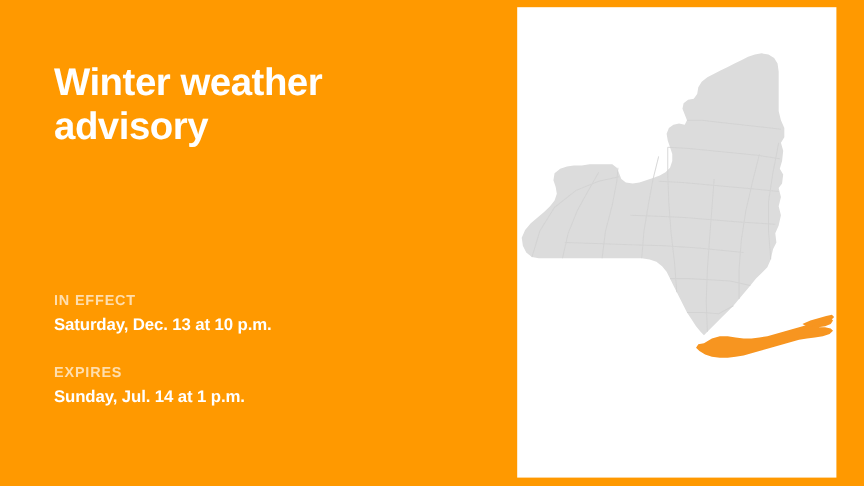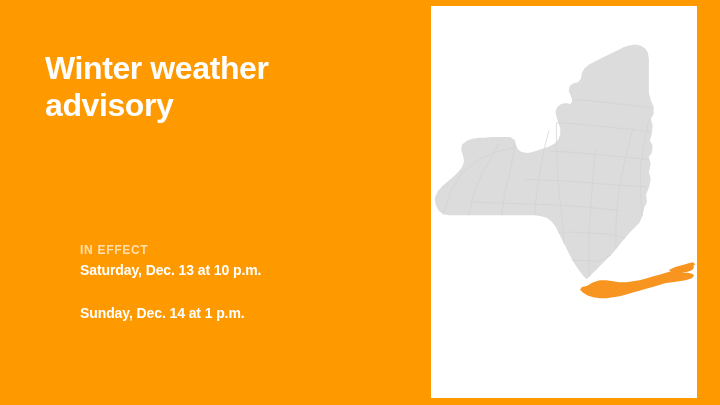--- a/index.html
+++ b/index.html
@@ -44,21 +44,20 @@
     line-height: 37px;
     font-weight: bold;
     letter-spacing: -0.4px;
   }
 
   .time-blocks {
     position: absolute;
     left: 45px;
     top: 243px;
     width: 360px;
-    margin-left: 35px;
   }
 
   .time-block {
     margin: 0 0 22px 0;
   }
   .time-block:last-child {
     margin-bottom: 0;
   }
 
   .time-label {
@@ -117,21 +116,22 @@
     <h1 class="alert-title">Winter weather advisory</h1>
 
     <div class="time-blocks">
 
       <div class="time-block">
         <span class="time-label">IN EFFECT</span>
         <span class="time-value">Saturday, Dec. 13 at 10 p.m.</span>
       </div>
 
       <div class="time-block">
-        <span class="time-value">Sunday, Dec. 14 at 1 p.m.</span>
+        <span class="time-label">EXPIRES</span>
+        <span class="time-value">Sunday, Jul. 14 at 1 p.m.</span>
       </div>
 
     </div>
   </div>
 
   <div class="map-panel">
     <div class="map-surface">
       <svg viewBox="0 0 282 392" preserveAspectRatio="xMidYMid meet">
 
         <g>

